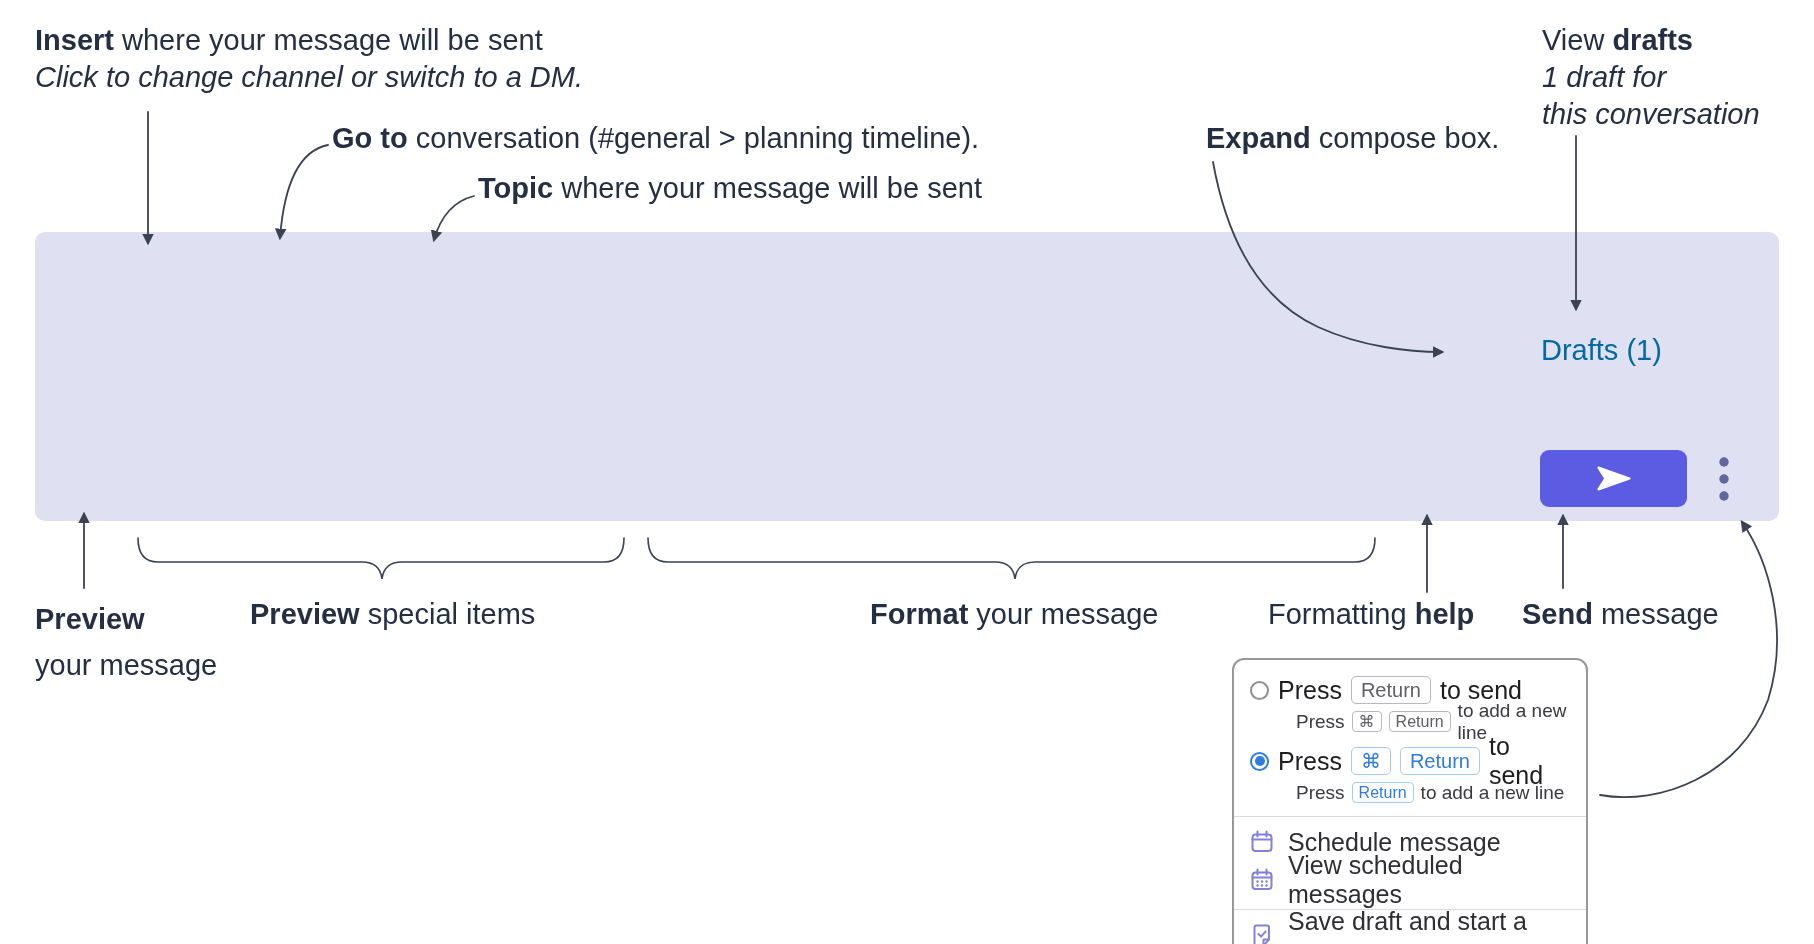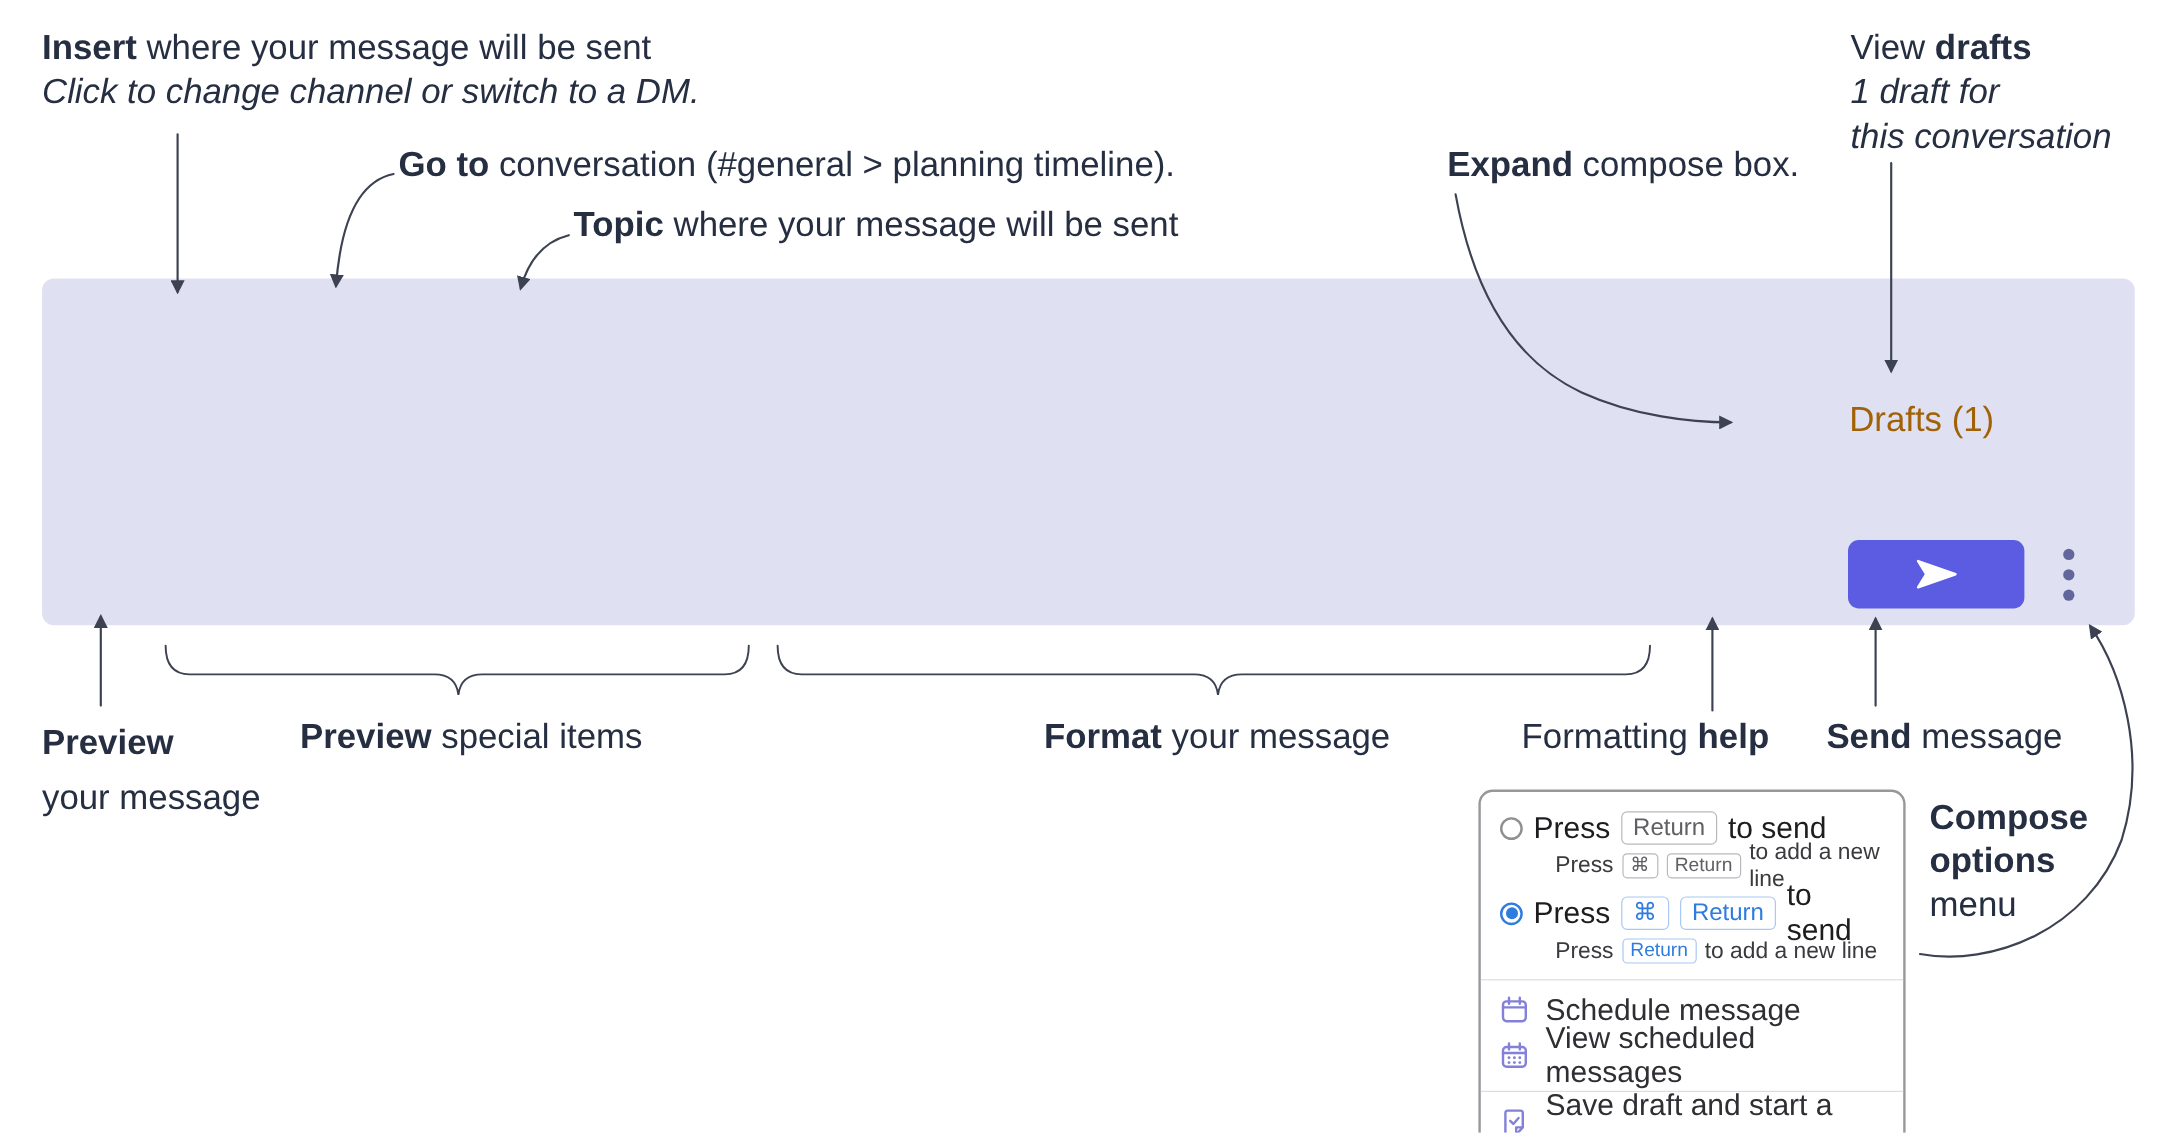--- a/index.html
+++ b/index.html
@@ -43,21 +43,21 @@
   .quote-ic{position:relative;width:36px;height:32px;}
   .quote-ic span{position:absolute;font-size:38px;font-weight:700;color:#565656;line-height:1;font-family:"DejaVu Sans",sans-serif;}
   .quote-ic .q1{left:0;top:-4px;} .quote-ic .q2{right:-2px;top:6px;}
   .dotbox{position:relative;width:27px;height:27px;border:2.4px dashed #5b5b5b;border-radius:4px;}
   .dotbox i{position:absolute;left:4px;height:3px;border-radius:1.5px;background:#5b5b5b;}
   .dotbox .l1{top:5px;width:15px;} .dotbox .l2{top:11px;width:10px;} .dotbox .l3{top:17px;width:13px;}
   .sqrt{font-family:"DejaVu Serif",serif;font-size:25px;color:#565656;display:flex;align-items:flex-start;}
   .sqrt .rad{font-size:27px;line-height:1;}
   .sqrt i{font-style:italic;border-top:2.4px solid #565656;margin-left:-2px;padding:1px 2px 0 1px;line-height:1;}
   
-  #drafts-link{position:absolute;left:1541px;top:334px;font-size:29px;color:#a16207;cursor:pointer;z-index:2;}
+  #drafts-link{position:absolute;left:1541px;top:334px;font-size:29px;color:#0369a1;cursor:pointer;z-index:2;}
   #send-btn{position:absolute;left:1540px;top:450px;width:147px;height:57px;background:#5b5ce1;border-radius:9px;
             display:flex;align-items:center;justify-content:center;cursor:pointer;z-index:2;}
   #kebab-btn{position:absolute;left:1708px;top:452px;width:32px;height:54px;display:flex;align-items:center;justify-content:center;cursor:pointer;z-index:2;}
   
   #popup{position:absolute;left:1232px;top:658px;width:356px;height:314px;background:#fff;border:2px solid #97979c;
          border-radius:12px;box-sizing:border-box;z-index:4;display:flex;flex-direction:column;}
   .opt-main{display:flex;align-items:center;gap:9px;padding:0 16px;font-size:25px;color:#1d1d20;height:36px;}
   .opt-sub{display:flex;align-items:center;gap:7px;padding:0 16px 0 62px;font-size:19px;color:#3a3a3f;height:27px;}
   .radio{position:relative;width:19px;height:19px;border:2px solid #8f8f94;border-radius:50%;flex:0 0 auto;box-sizing:border-box;}
   .radio.selected{border-color:#2e7ce0;}
@@ -305,25 +305,20 @@
   </div>
   <div class="callout" style="left:1268px;top:596px;">
     <span>Formatting </span><b>help</b>
   </div>
   <div class="callout" style="left:870px;top:596px;">
     <b>Format</b><span> your message</span>
   </div>
   <div class="callout" style="left:1522px;top:596px;">
     <b>Send</b><span> message</span>
   </div>
-  <div class="callout" style="left:1608px;top:664px;line-height:36px;">
-    <div><b>Compose</b></div>
-    <div><b>options</b></div>
-    <div>menu</div>
-  </div>
 
   <div id="popup">
     <div class="opt-main" style="margin-top:12px;">
       <span class="radio"></span>
       <span>Press</span>
       <span class="kbd">Return</span>
       <span>to send</span>
     </div>
     <div class="opt-sub">
       <span>Press</span>

